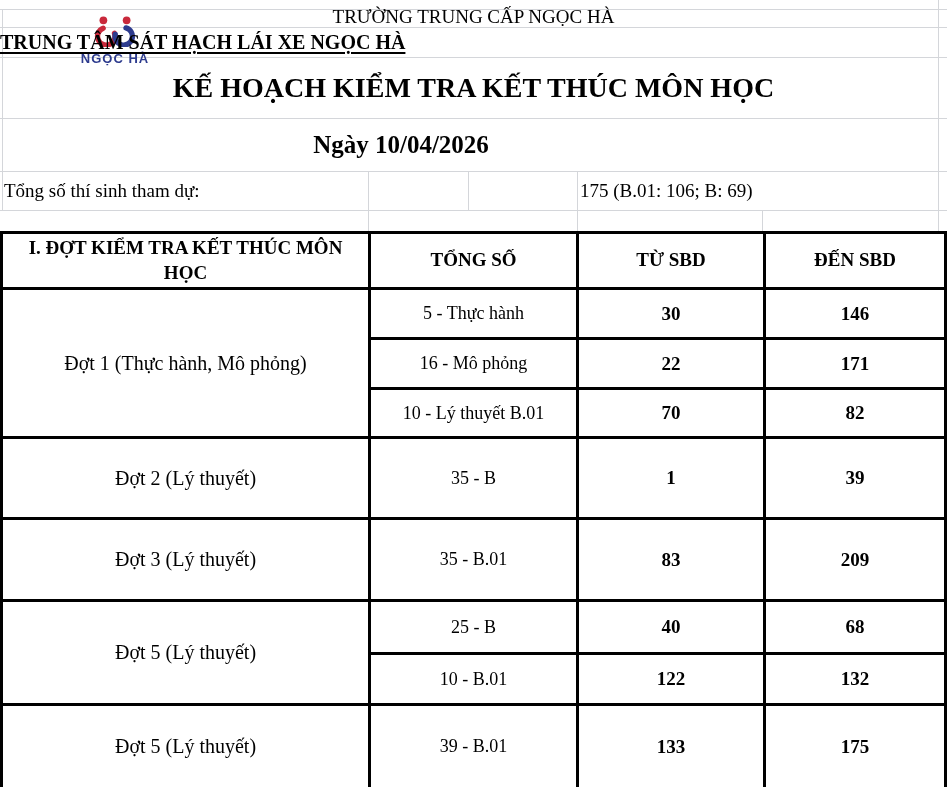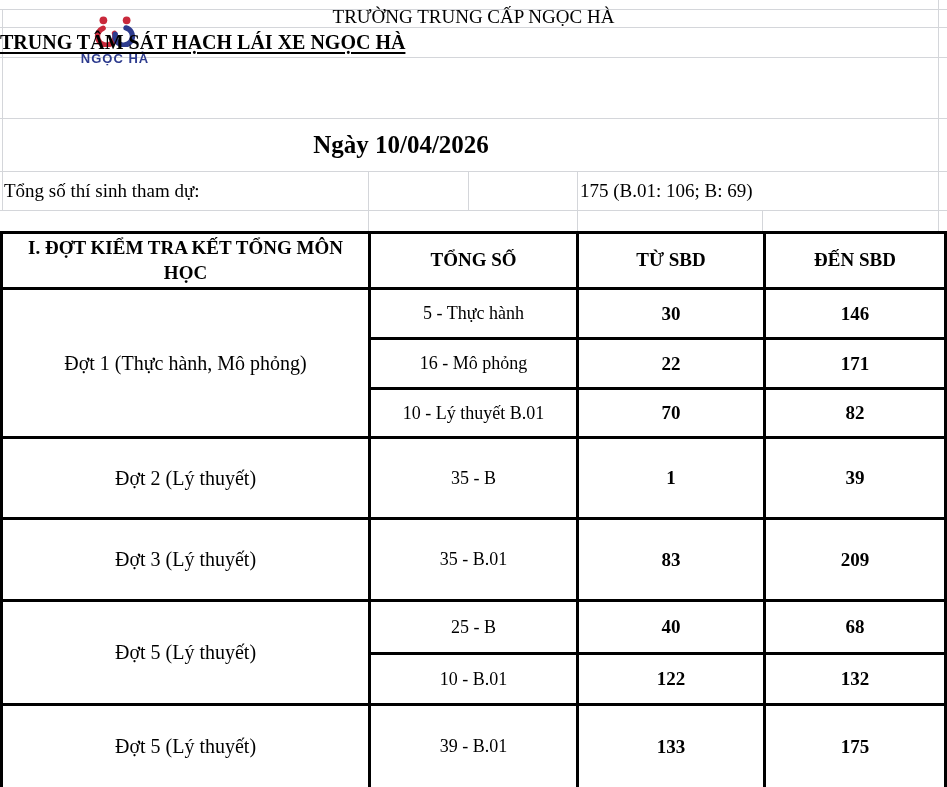--- a/index.html
+++ b/index.html
@@ -62,35 +62,36 @@
         <circle cx="44" cy="21" r="9" stroke="#2d3b8e" stroke-width="5.5" stroke-dasharray="42 15" transform="rotate(-75 44 21)"></circle>
       </g>
       <circle cx="23" cy="4.5" r="4" fill="#c9293b"></circle>
       <circle cx="47" cy="4.5" r="4" fill="#c9293b"></circle>
     </svg>
     <div class="logo-text">NGỌC HÀ</div>
   </div>
 
   <div class="school-line">TRƯỜNG TRUNG CẤP NGỌC HÀ</div>
   <div class="center-line">TRUNG TÂM SÁT HẠCH LÁI XE NGỌC HÀ</div>
+  <div class="doc-title">KẾ HOẠCH KIỂM TRA KẾT THÚC MÔN HỌC</div>
   <div class="doc-date">Ngày 10/04/2026</div>
 
   <div class="summary-label">Tổng số thí sinh tham dự:</div>
   <div class="summary-value">175 (B.01: 106; B: 69)</div>
 
   <table class="exam">
     <colgroup>
       <col style="width:368px">
         <col style="width:208px">
         <col style="width:187px">
         <col style="width:181px">
     </colgroup>
     <thead>
       <tr style="height:56px">
-        <th>I. ĐỢT KIỂM TRA KẾT TỔNG MÔN HỌC</th>
+        <th>I. ĐỢT KIỂM TRA KẾT THÚC MÔN HỌC</th>
         <th>TỔNG SỐ</th>
         <th>TỪ SBD</th>
         <th>ĐẾN SBD</th>
       </tr>
     </thead>
     <tbody id="exam-body">
         <tr style="height: 50px;">
           <td rowspan="3" class="c-batch">Đợt 1 (Thực hành, Mô phỏng)</td>
           <td class="c-total">5 - Thực hành</td>
           <td class="c-num">30</td>

